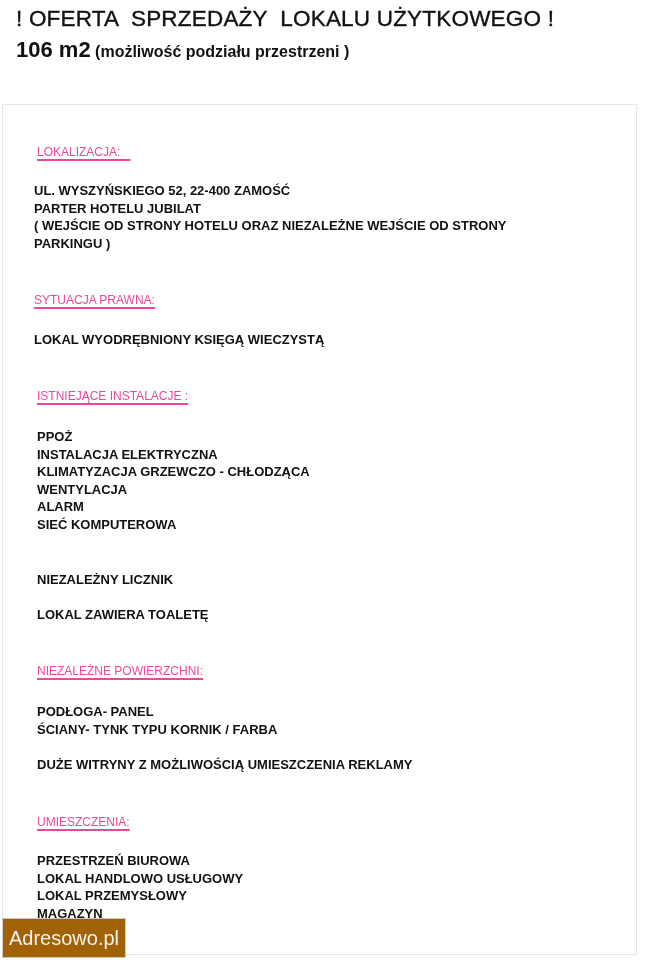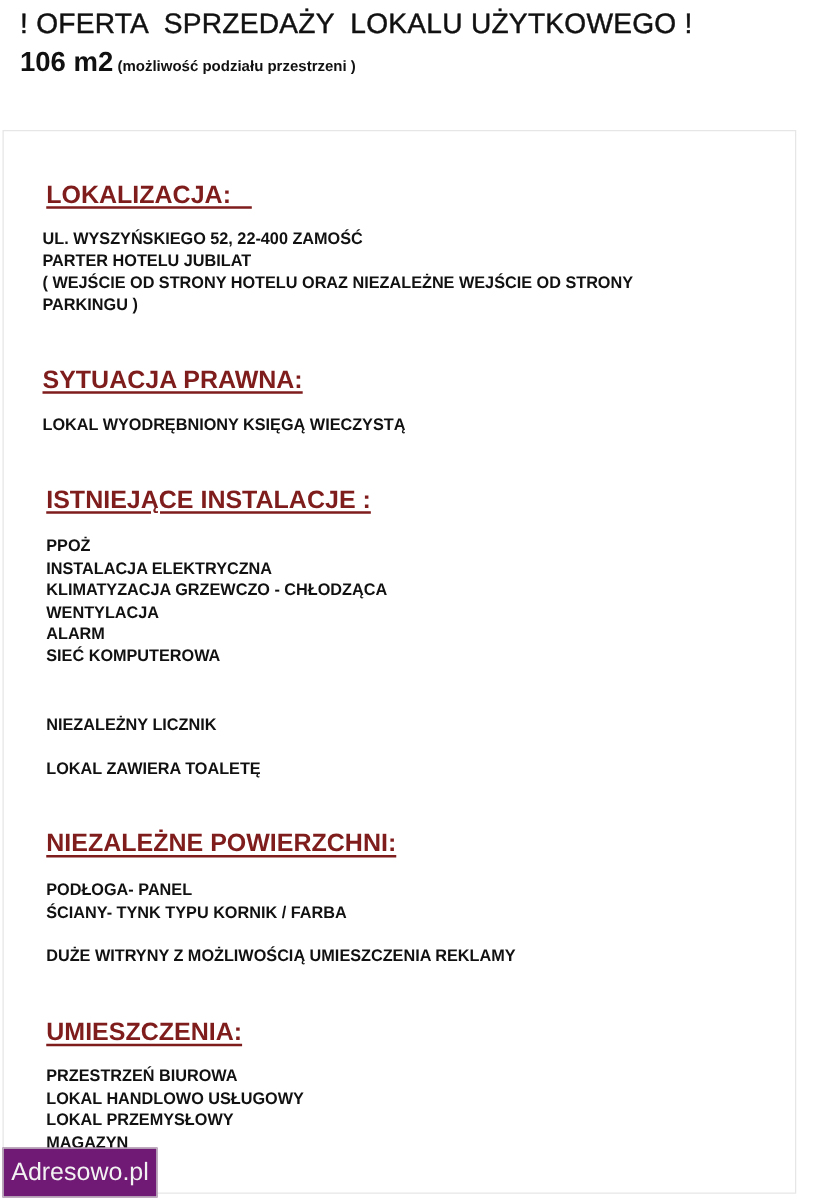--- a/index.html
+++ b/index.html
@@ -39,21 +39,21 @@
       left: 16px;
       top: 37px;
       white-space: nowrap;
       color: #111;
     }
     .subtitle .area {
       font-size: 22px;
       font-weight: 700;
     }
     .subtitle .note {
-      font-size: 12px;
+      font-size: 16px;
       font-weight: 700;
       text-align: center;
     }
     .contact {
       position: absolute;
       right: 26px;
       top: 68px;
       font-size: 18.5px;
       font-weight: 700;
       white-space: nowrap;
@@ -64,45 +64,45 @@
       left: 2px;
       top: 104px;
       width: 635px;
       height: 851px;
       border: 1px solid #e6e6e6;
       box-sizing: border-box;
       background: #ffffff;
     }
     .section-title {
       position: absolute;
-      font-size: 20px;
-      font-weight: 700;
+      font-size: 12px;
+      font-weight: 400;
       text-decoration: underline;
       text-underline-offset: 3px;
       text-decoration-thickness: 1.5px;
       white-space: pre;
-      color: #7f1d1d;
+      color: #ec4899;
     }
     .lines {
       position: absolute;
       font-size: 13.4px;
       font-weight: 700;
       line-height: 17.6px;
       color: #111;
       transform: scaleX(0.97);
       transform-origin: left top;
     }
     .lines div { white-space: nowrap; }
     .watermark {
       position: absolute;
       left: 2px;
       top: 918px;
       width: 124px;
       height: 40px;
-      background: #701a75;
+      background: #a16207;
       border: 1px solid #c8c8c8;
       box-sizing: border-box;
       color: #f2f2f2;
       font-size: 20px;
       font-weight: 400;
       line-height: 38px;
       text-align: center;
     }
   </style>
 </head>

